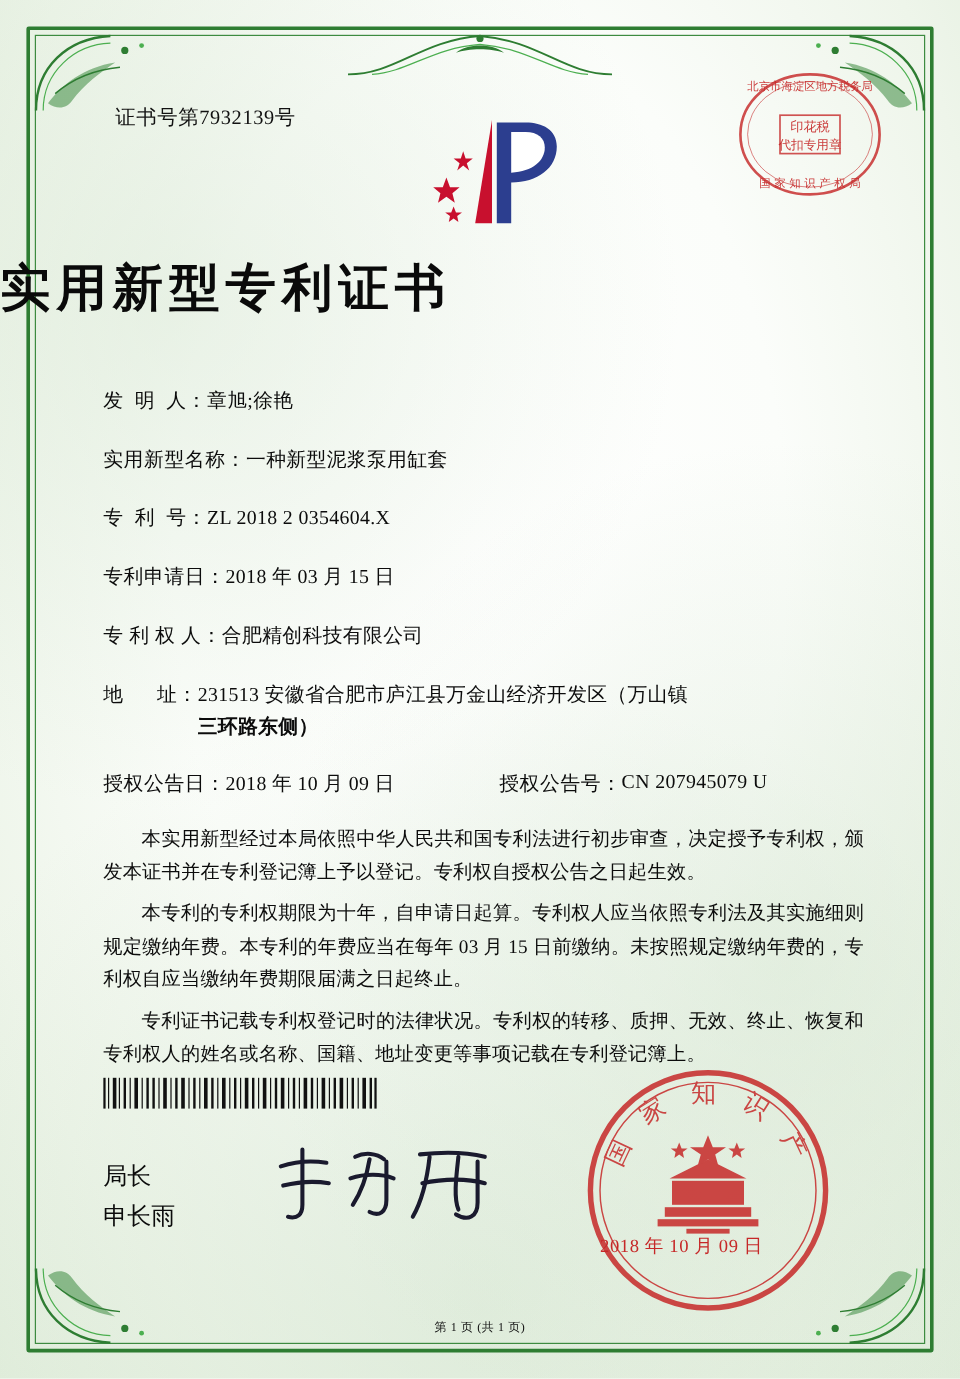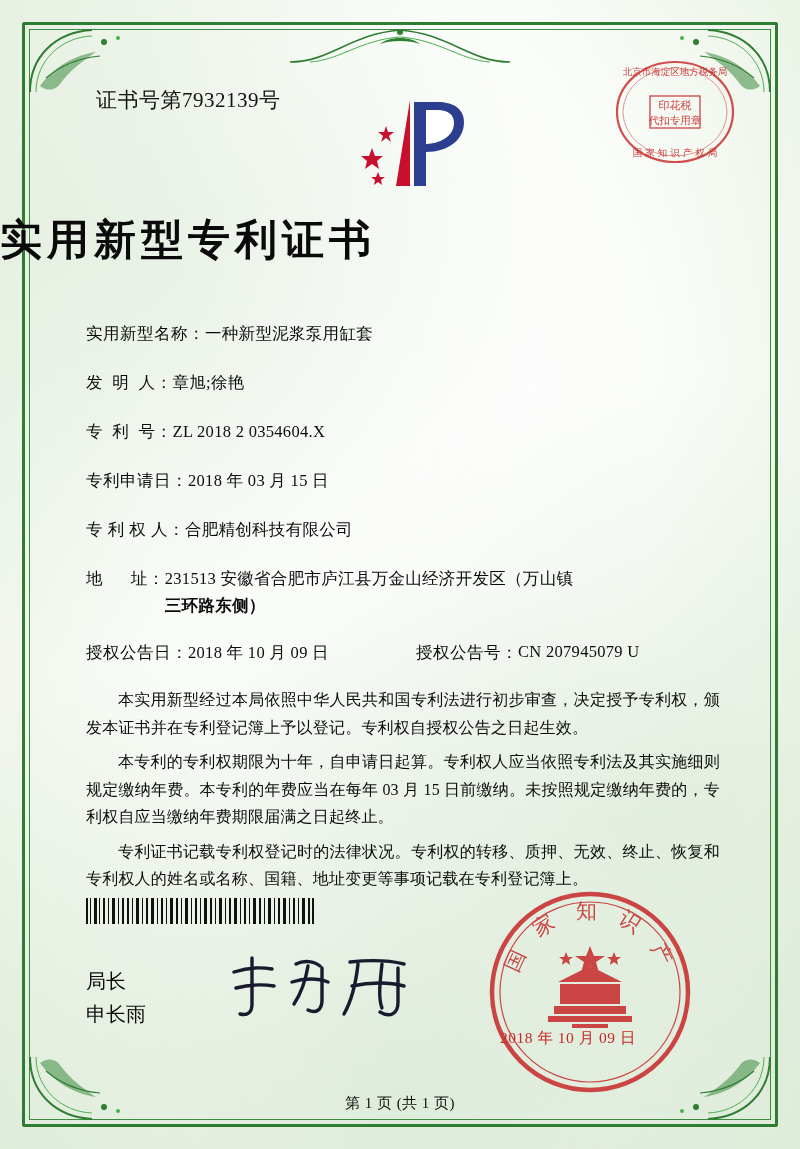--- a/index.html
+++ b/index.html
@@ -69,21 +69,21 @@
     transform: translateX(-50%);
     width: 240px;
     height: 42px;
     pointer-events: none;
   }
 
   .cert-no {
     position: absolute;
     left: 96px;
     top: 86px;
-    font-size: 21px;
+    font-size: 17px;
     color: #111;
     letter-spacing: 0.5px;
     white-space: nowrap;
   }
 
   
   .logo {
     position: absolute;
     left: 352px;
     top: 96px;
@@ -204,21 +204,21 @@
     color: #c62828;
     letter-spacing: 0.5px;
   }
 
   .footer {
     position: absolute;
     left: 0;
     right: 0;
     bottom: 36px;
     text-align: center;
-    font-size: 15px;
+    font-size: 10px;
     color: #111;
     letter-spacing: 0.5px;
   }
 </style>
 </head>
 <body>
 
 <div class="page">
   <div class="paper-noise"></div>
 
@@ -300,26 +300,26 @@
       <text x="63" y="66" font-size="10.5" fill="#c62828" text-anchor="middle" font-family="DejaVu Sans, sans-serif" opacity="0.9">代扣专用章</text>
       <text x="63" y="17" font-size="9.5" fill="#c62828" text-anchor="middle" font-family="DejaVu Sans, sans-serif" opacity="0.9">北京市海淀区地方税务局</text>
       <text x="63" y="98" font-size="9.5" fill="#c62828" text-anchor="middle" font-family="DejaVu Sans, sans-serif" opacity="0.9">国 家 知 识 产 权 局</text>
     </svg>
   </div>
 
   <div class="title">实用新型专利证书</div>
 
   <div class="fields">
     <div class="field-row">
+      <span class="field-label">发  明  人：</span>
+      <span class="field-value">章旭;徐艳</span>
+    </div>
+    <div class="field-row">
       <span class="field-label">实用新型名称：</span>
       <span class="field-value">一种新型泥浆泵用缸套</span>
-    </div>
-    <div class="field-row">
-      <span class="field-label">发  明  人：</span>
-      <span class="field-value">章旭;徐艳</span>
     </div>
     <div class="field-row">
       <span class="field-label">专  利  号：</span>
       <span class="field-value">ZL 2018 2 0354604.X</span>
     </div>
     <div class="field-row">
       <span class="field-label">专利申请日：</span>
       <span class="field-value">2018 年 03 月 15 日</span>
     </div>
     <div class="field-row">

